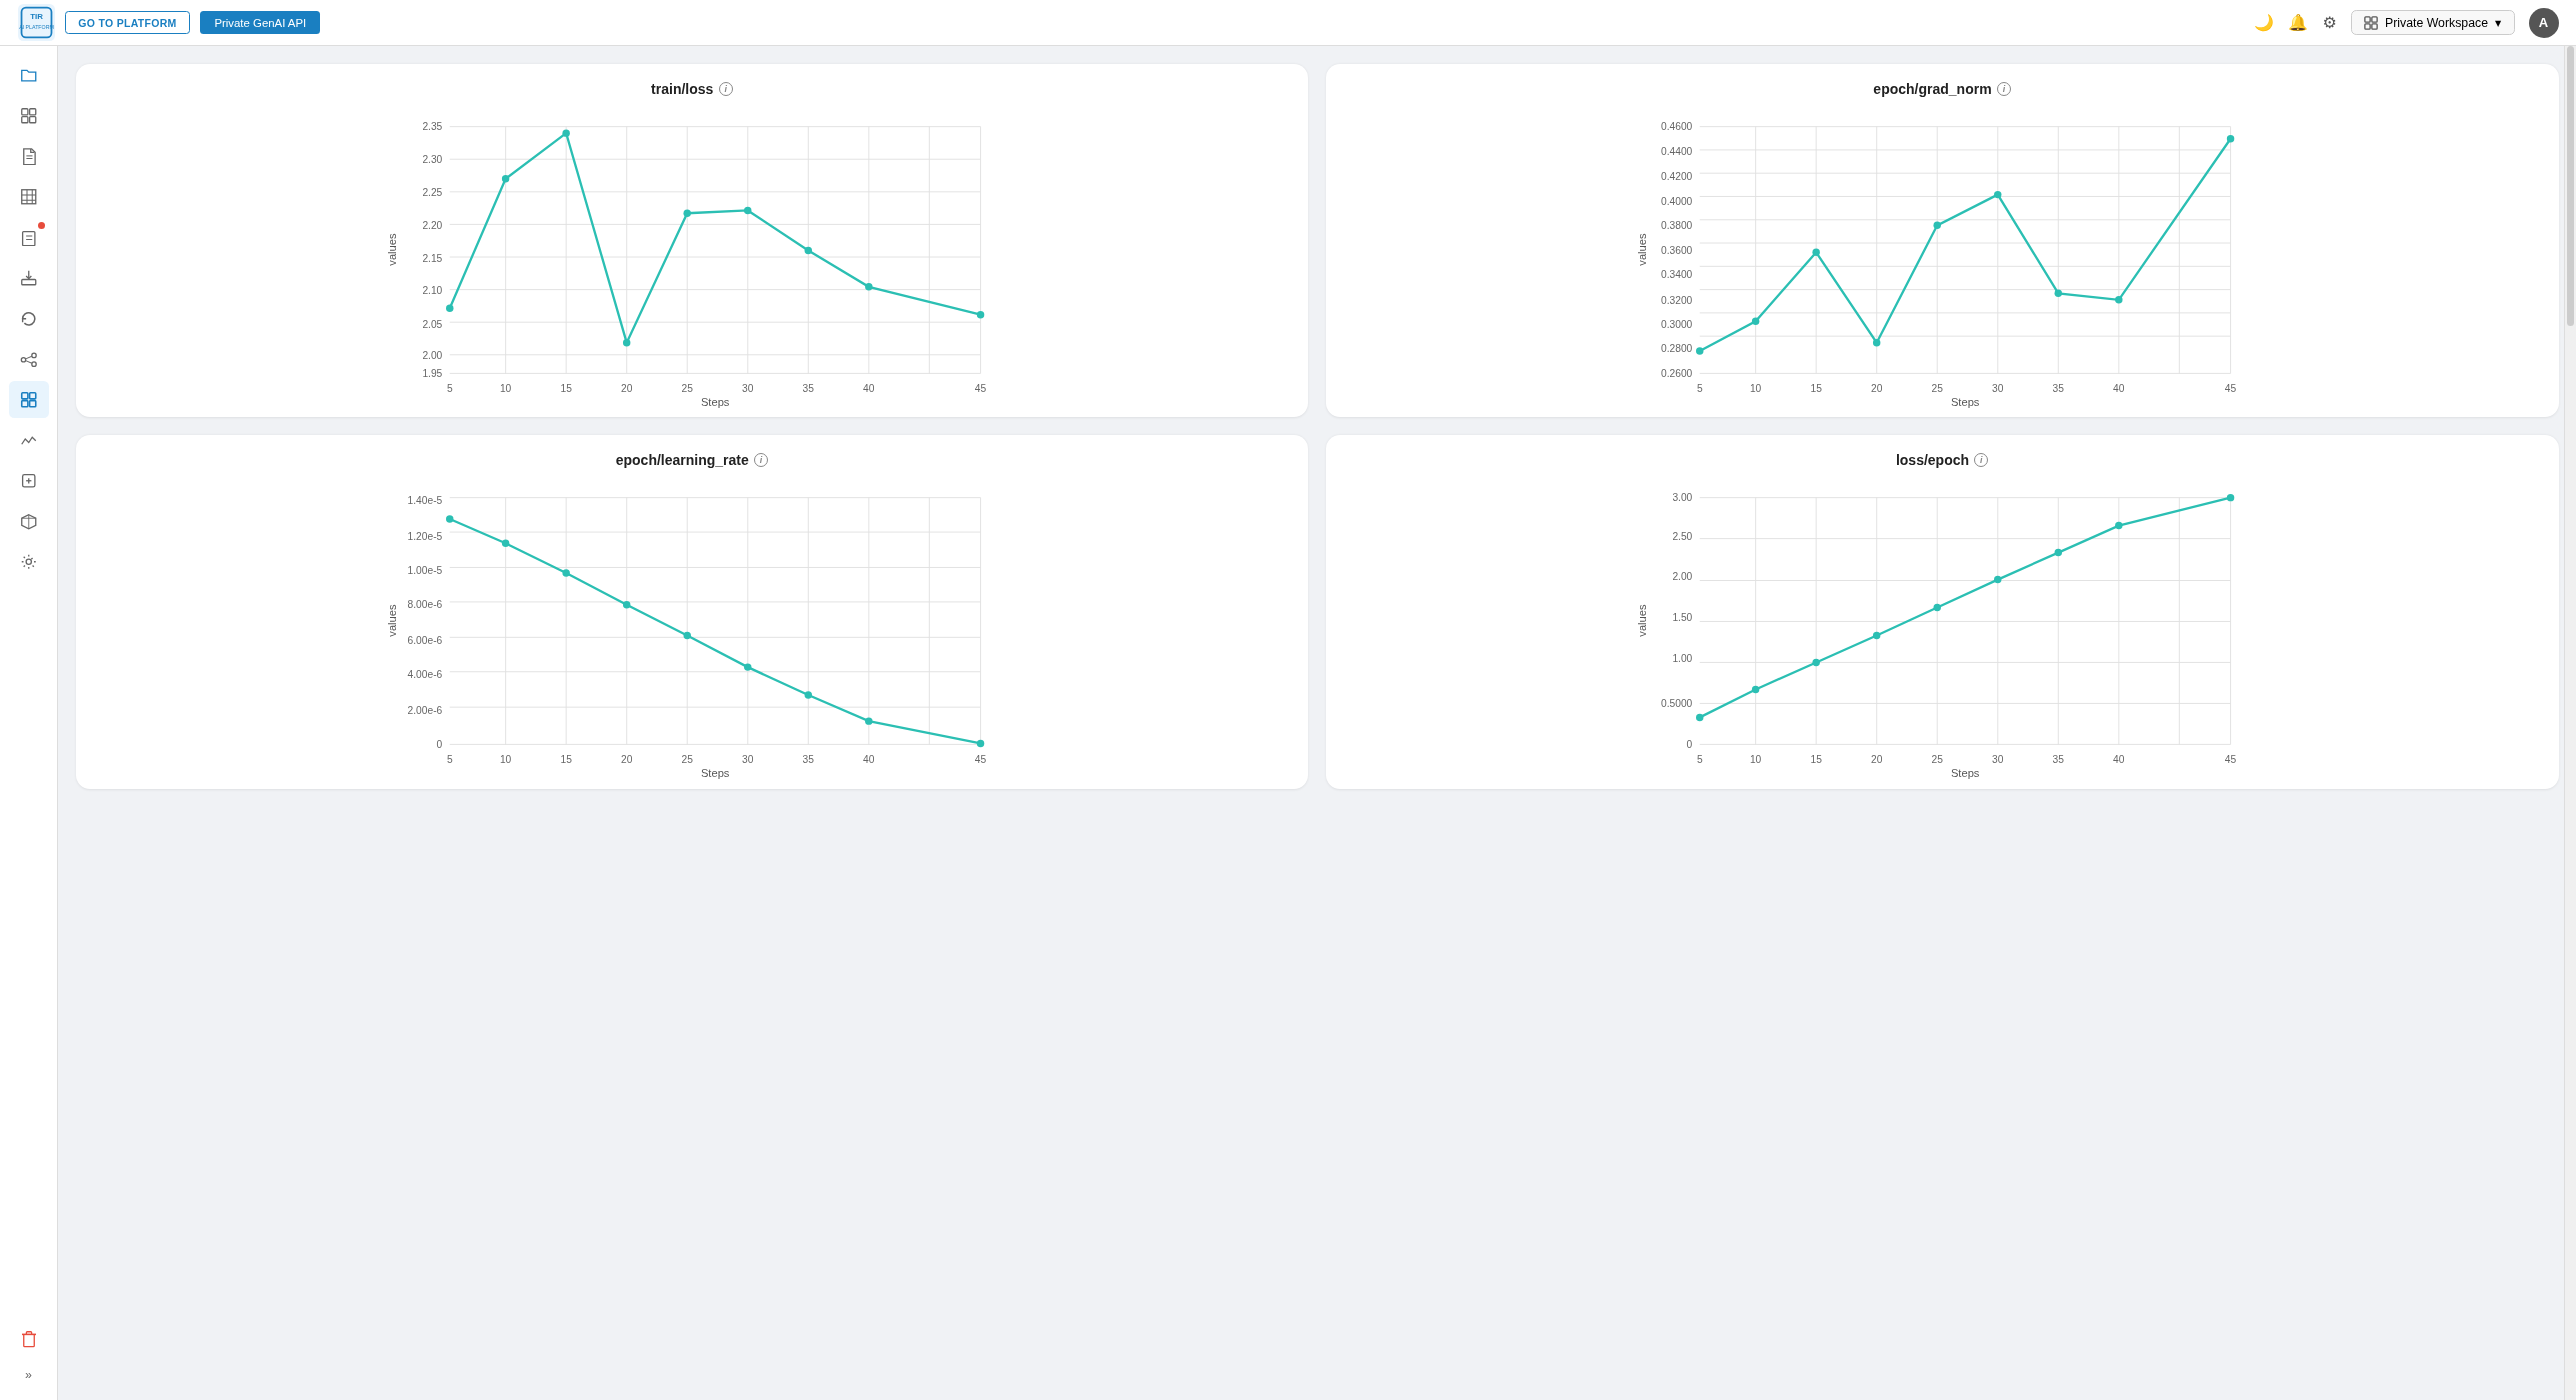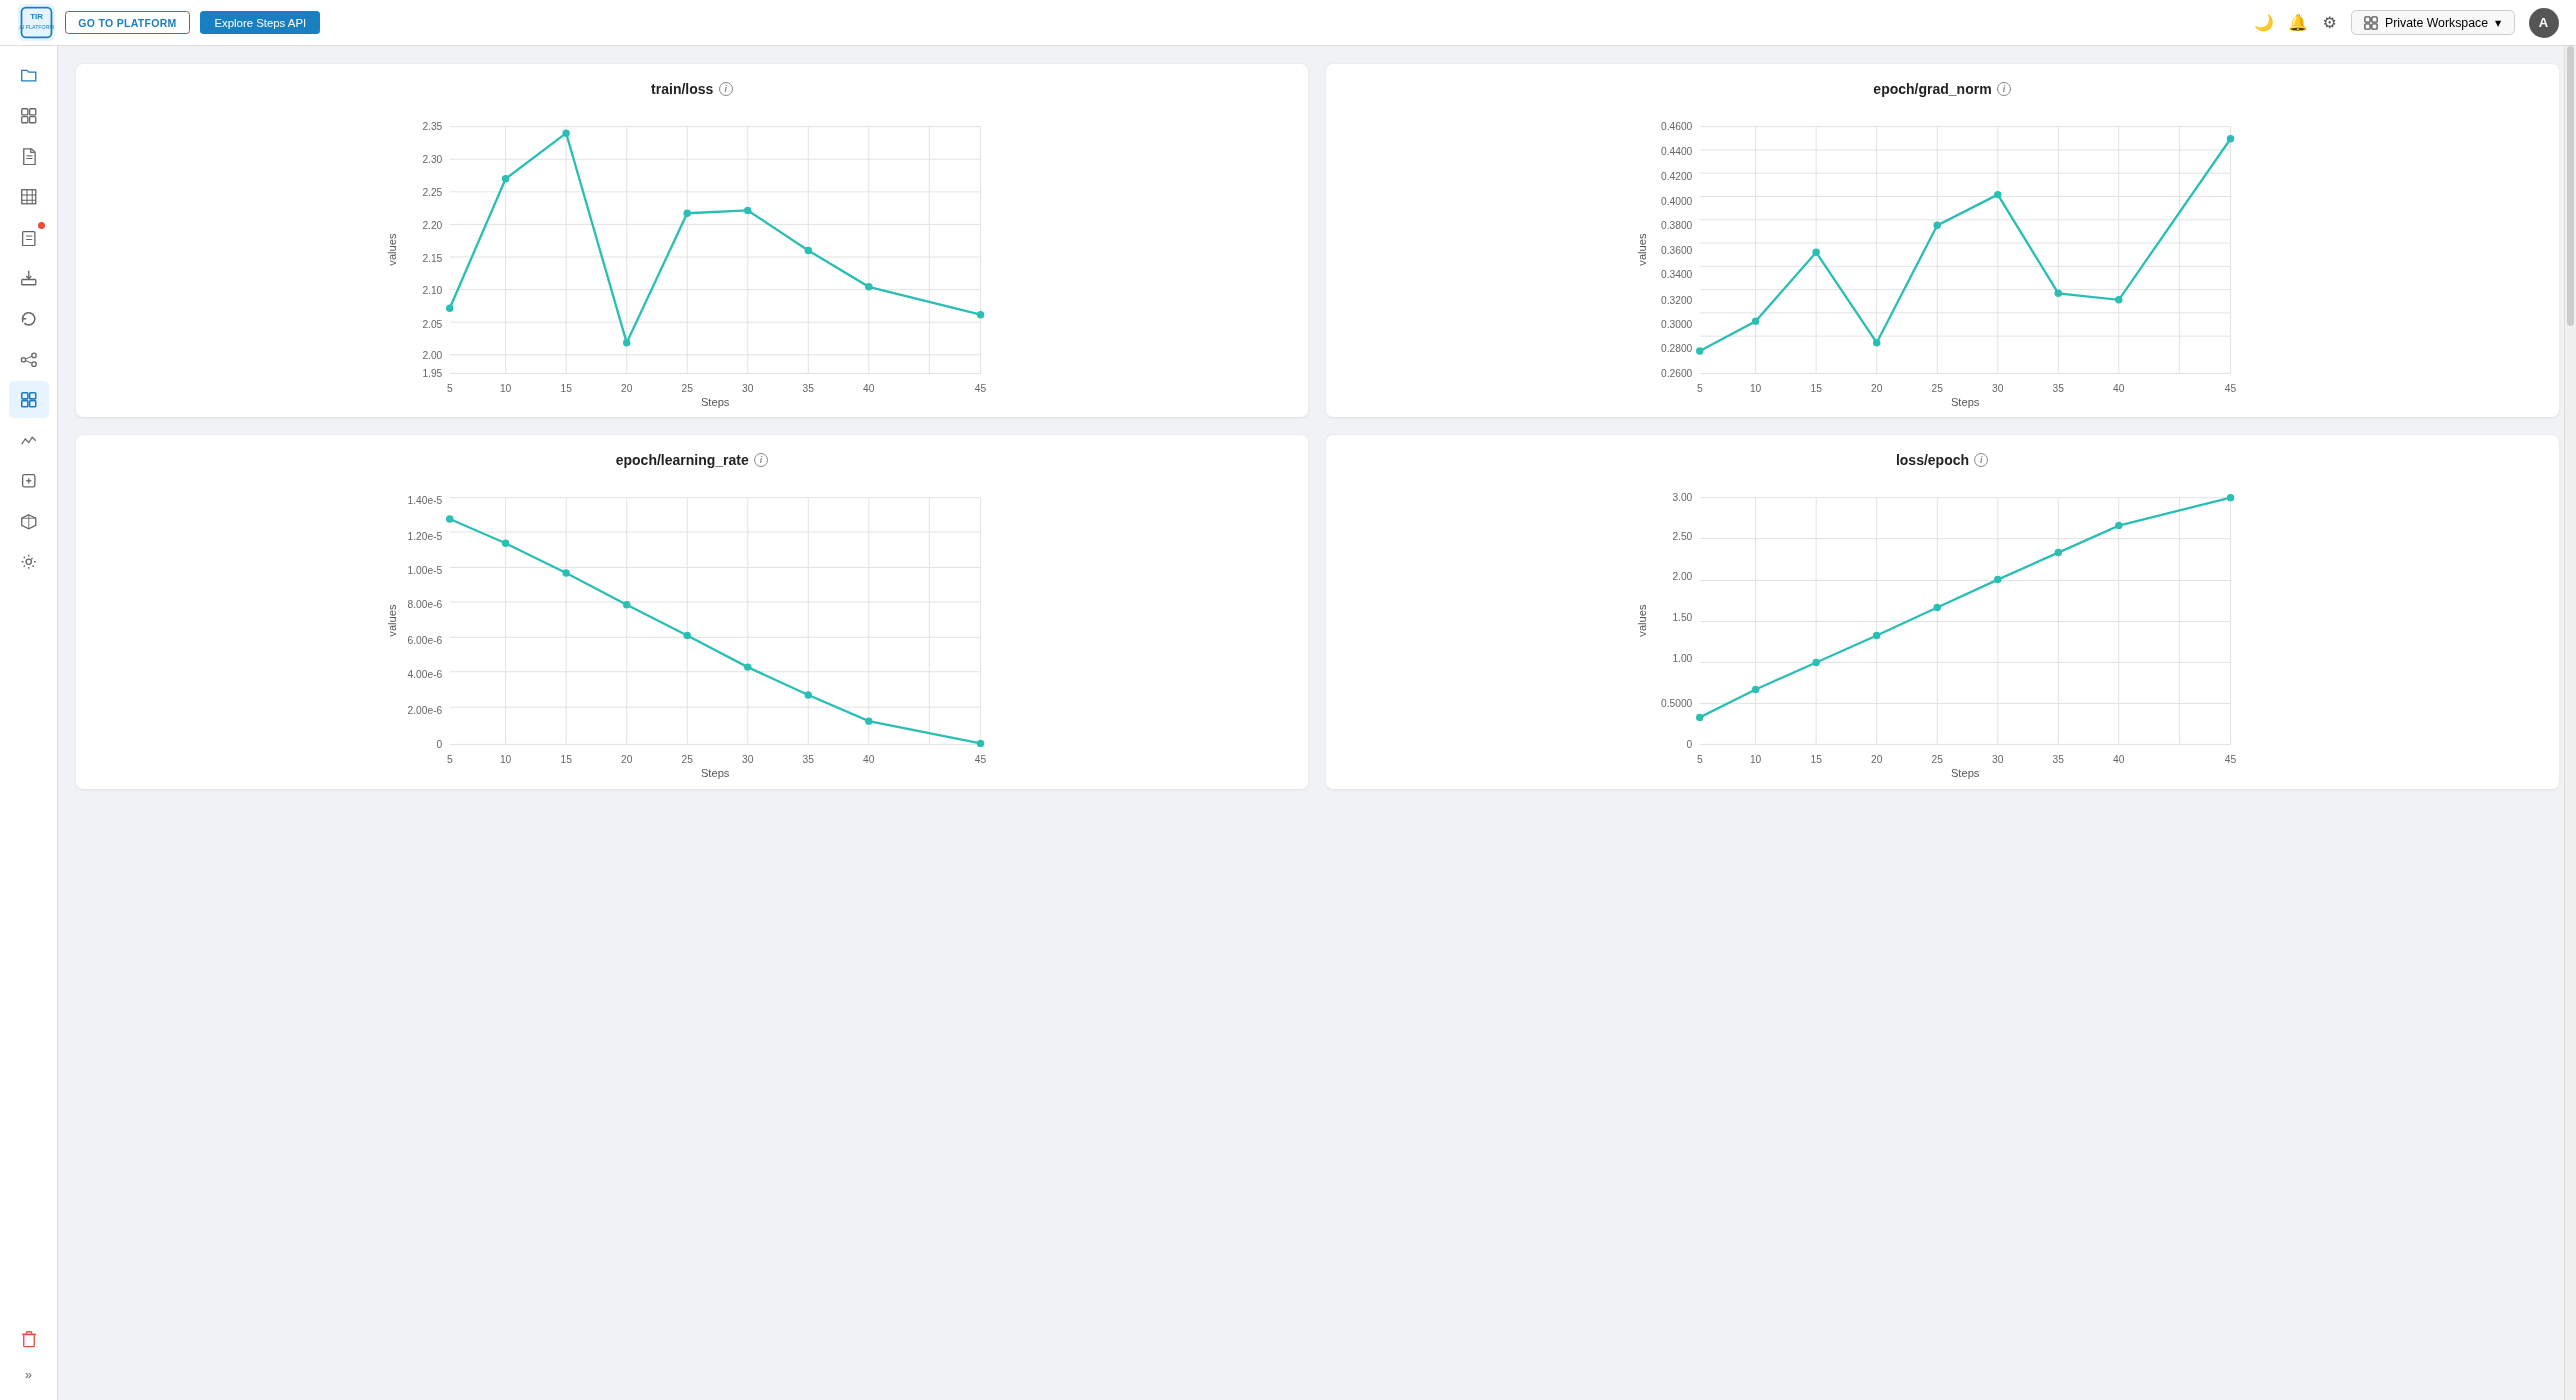--- a/index.html
+++ b/index.html
@@ -57,21 +57,21 @@
 
     
     .main {
       margin-top: 46px; margin-left: 58px; padding: 17.5px;
       min-height: calc(100vh - 46px); background: #f0f2f5;
     }
     .charts-grid {
       display: grid; grid-template-columns: 1fr 1fr; gap: 17.5px;
     }
     .chart-card {
-      background: #fff; border-radius: 7px; padding: 17.5px 17.5px 8.8px;
+      background: #fff; border-radius: 14px; padding: 17.5px 17.5px 8.8px;
       box-shadow: 0 0.9px 2.6px rgba(0,0,0,0.08);
     }
     .chart-title {
       text-align: center; font-size: 14px; font-weight: 600; color: #222;
       margin-bottom: 10.5px; display: flex; align-items: center; justify-content: center; gap: 5.3px;
     }
     .info-icon {
       display: inline-flex; align-items: center; justify-content: center;
       width: 14px; height: 14px; border: 1.3px solid #888; border-radius: 50%;
       font-size: 8.8px; color: #888; font-style: italic; font-weight: 700;
@@ -99,21 +99,21 @@
   <div class="header-left">
     <div class="logo">
       <svg class="logo-icon" viewBox="0 0 42 42">
         <rect width="42" height="42" rx="6" fill="#e8f4fd"></rect>
         <rect x="4" y="4" width="34" height="34" rx="5" fill="none" stroke="#1a7fc1" stroke-width="2"></rect>
         <text x="21" y="17" text-anchor="middle" font-size="9" font-weight="700" fill="#1a7fc1">TIR</text>
         <text x="21" y="28" text-anchor="middle" font-size="6" fill="#1a7fc1">AI PLATFORM</text>
       </svg>
     </div>
     <button class="btn-myaccount">GO TO PLATFORM</button>
-    <button class="btn-genai">Explore Steps API</button>
+    <button class="btn-genai">Private GenAI API</button>
   </div>
   <div class="header-right">
     <span class="header-icon">🌙</span>
     <span class="header-icon">🔔</span>
     <span class="header-icon">⚙</span>
     <button class="workspace-btn">
       <svg width="14" height="14" viewBox="0 0 16 16">
         <rect x="1" y="1" width="6" height="6" rx="1" fill="none" stroke="#555" stroke-width="1.5"></rect>
         <rect x="9" y="1" width="6" height="6" rx="1" fill="none" stroke="#555" stroke-width="1.5"></rect>
         <rect x="1" y="9" width="6" height="6" rx="1" fill="none" stroke="#555" stroke-width="1.5"></rect>

